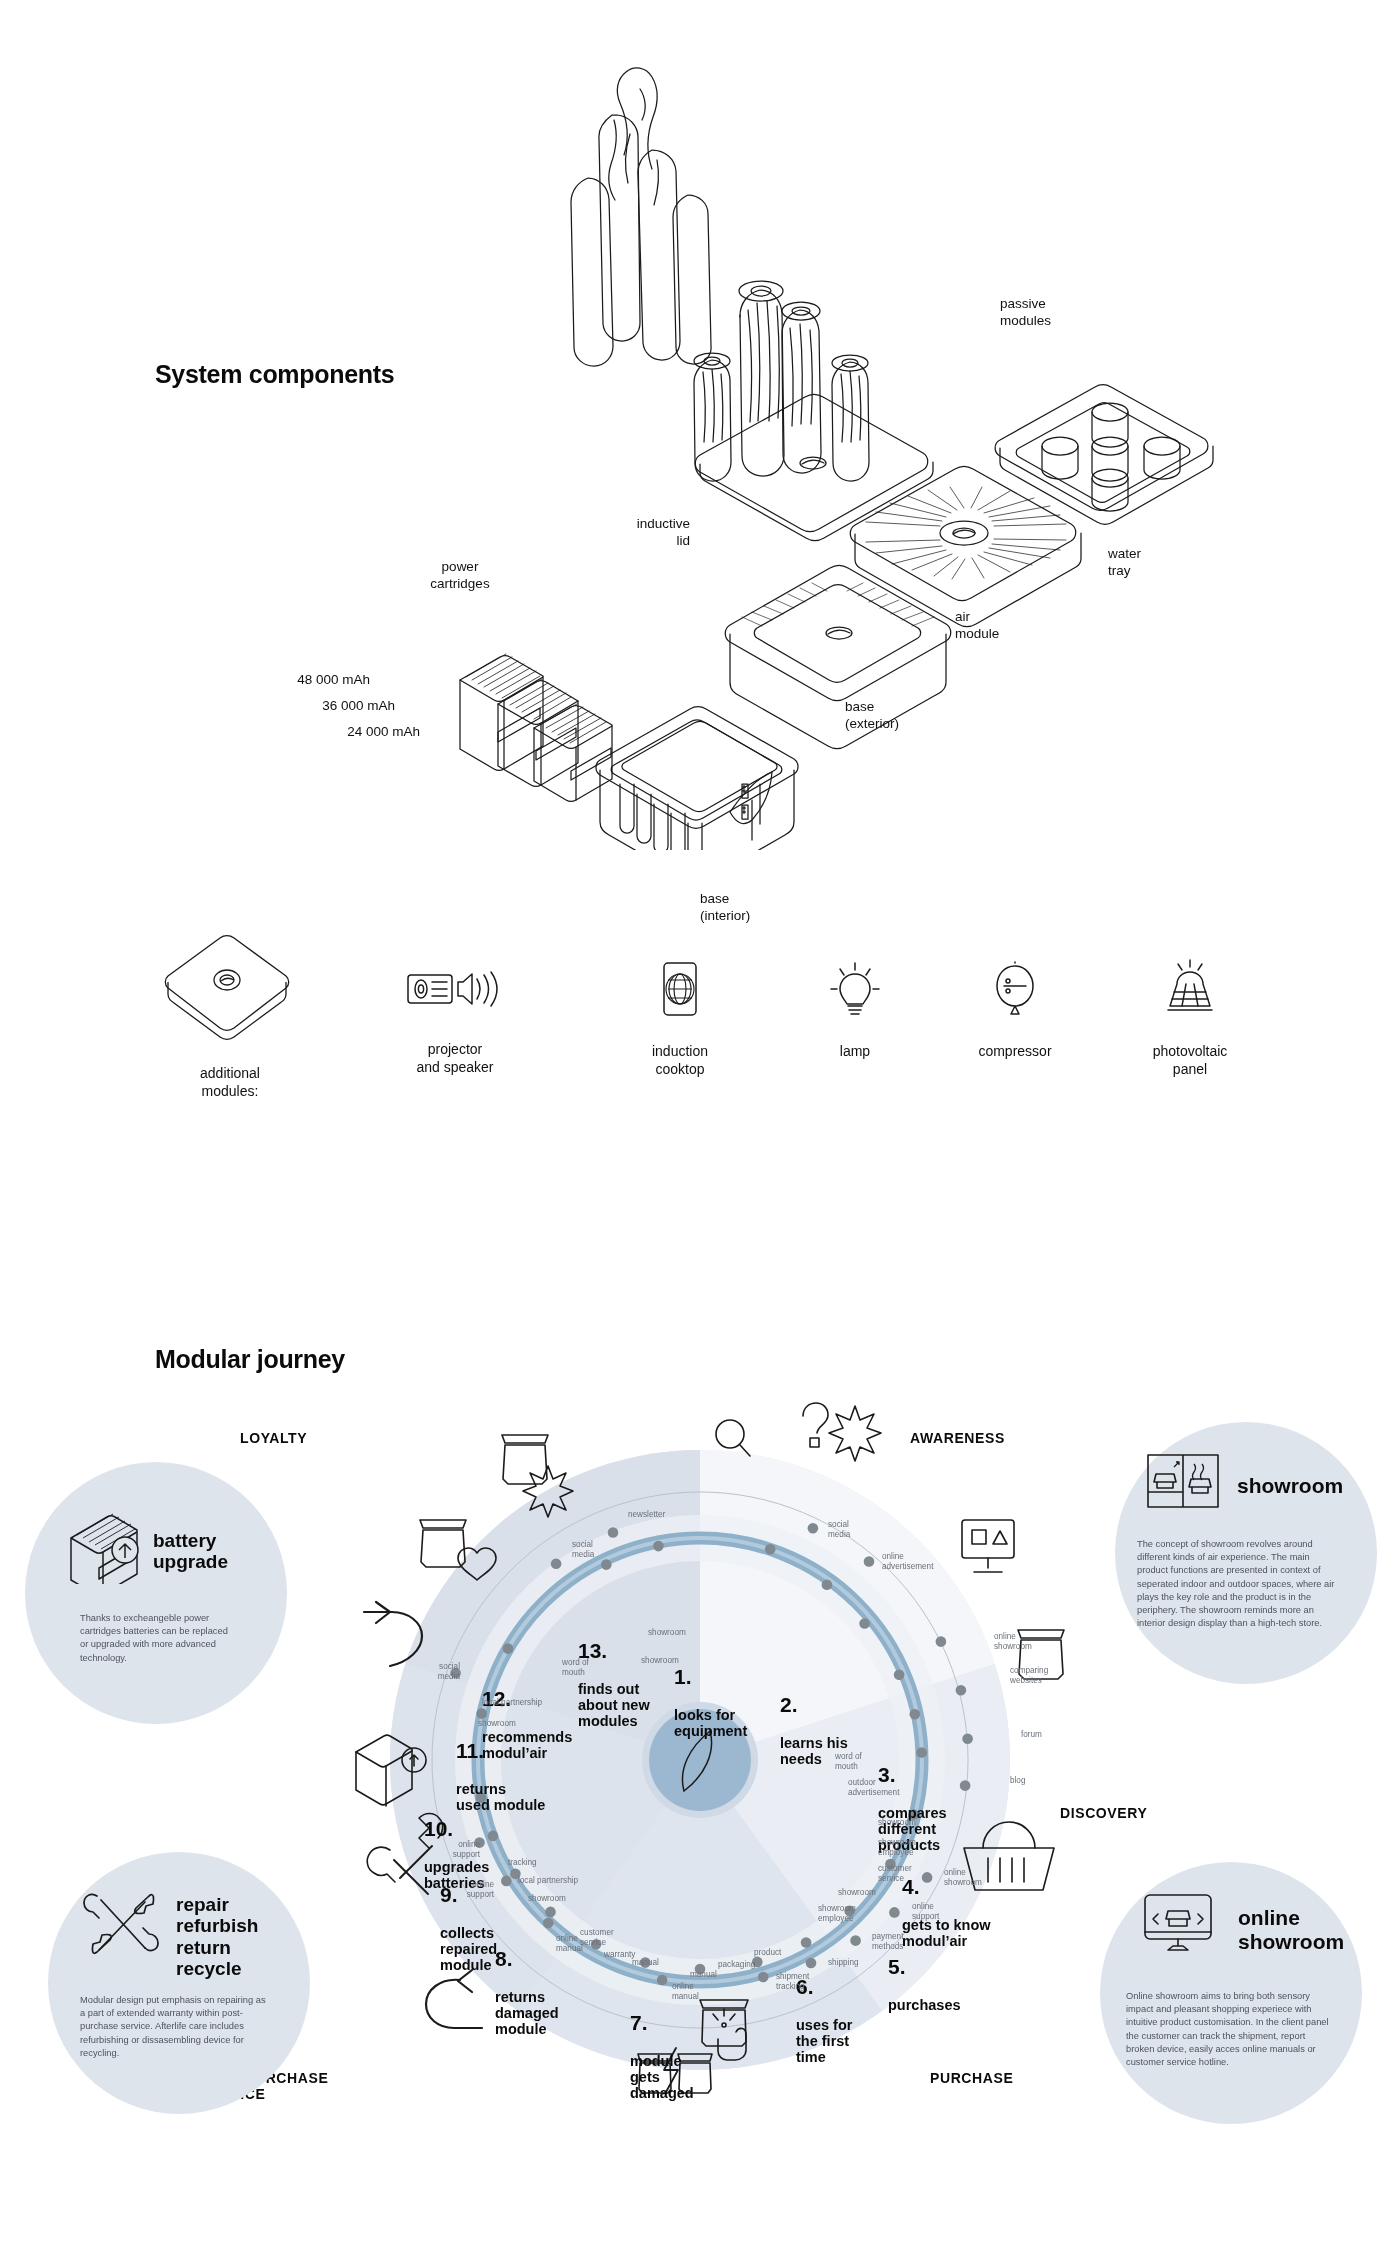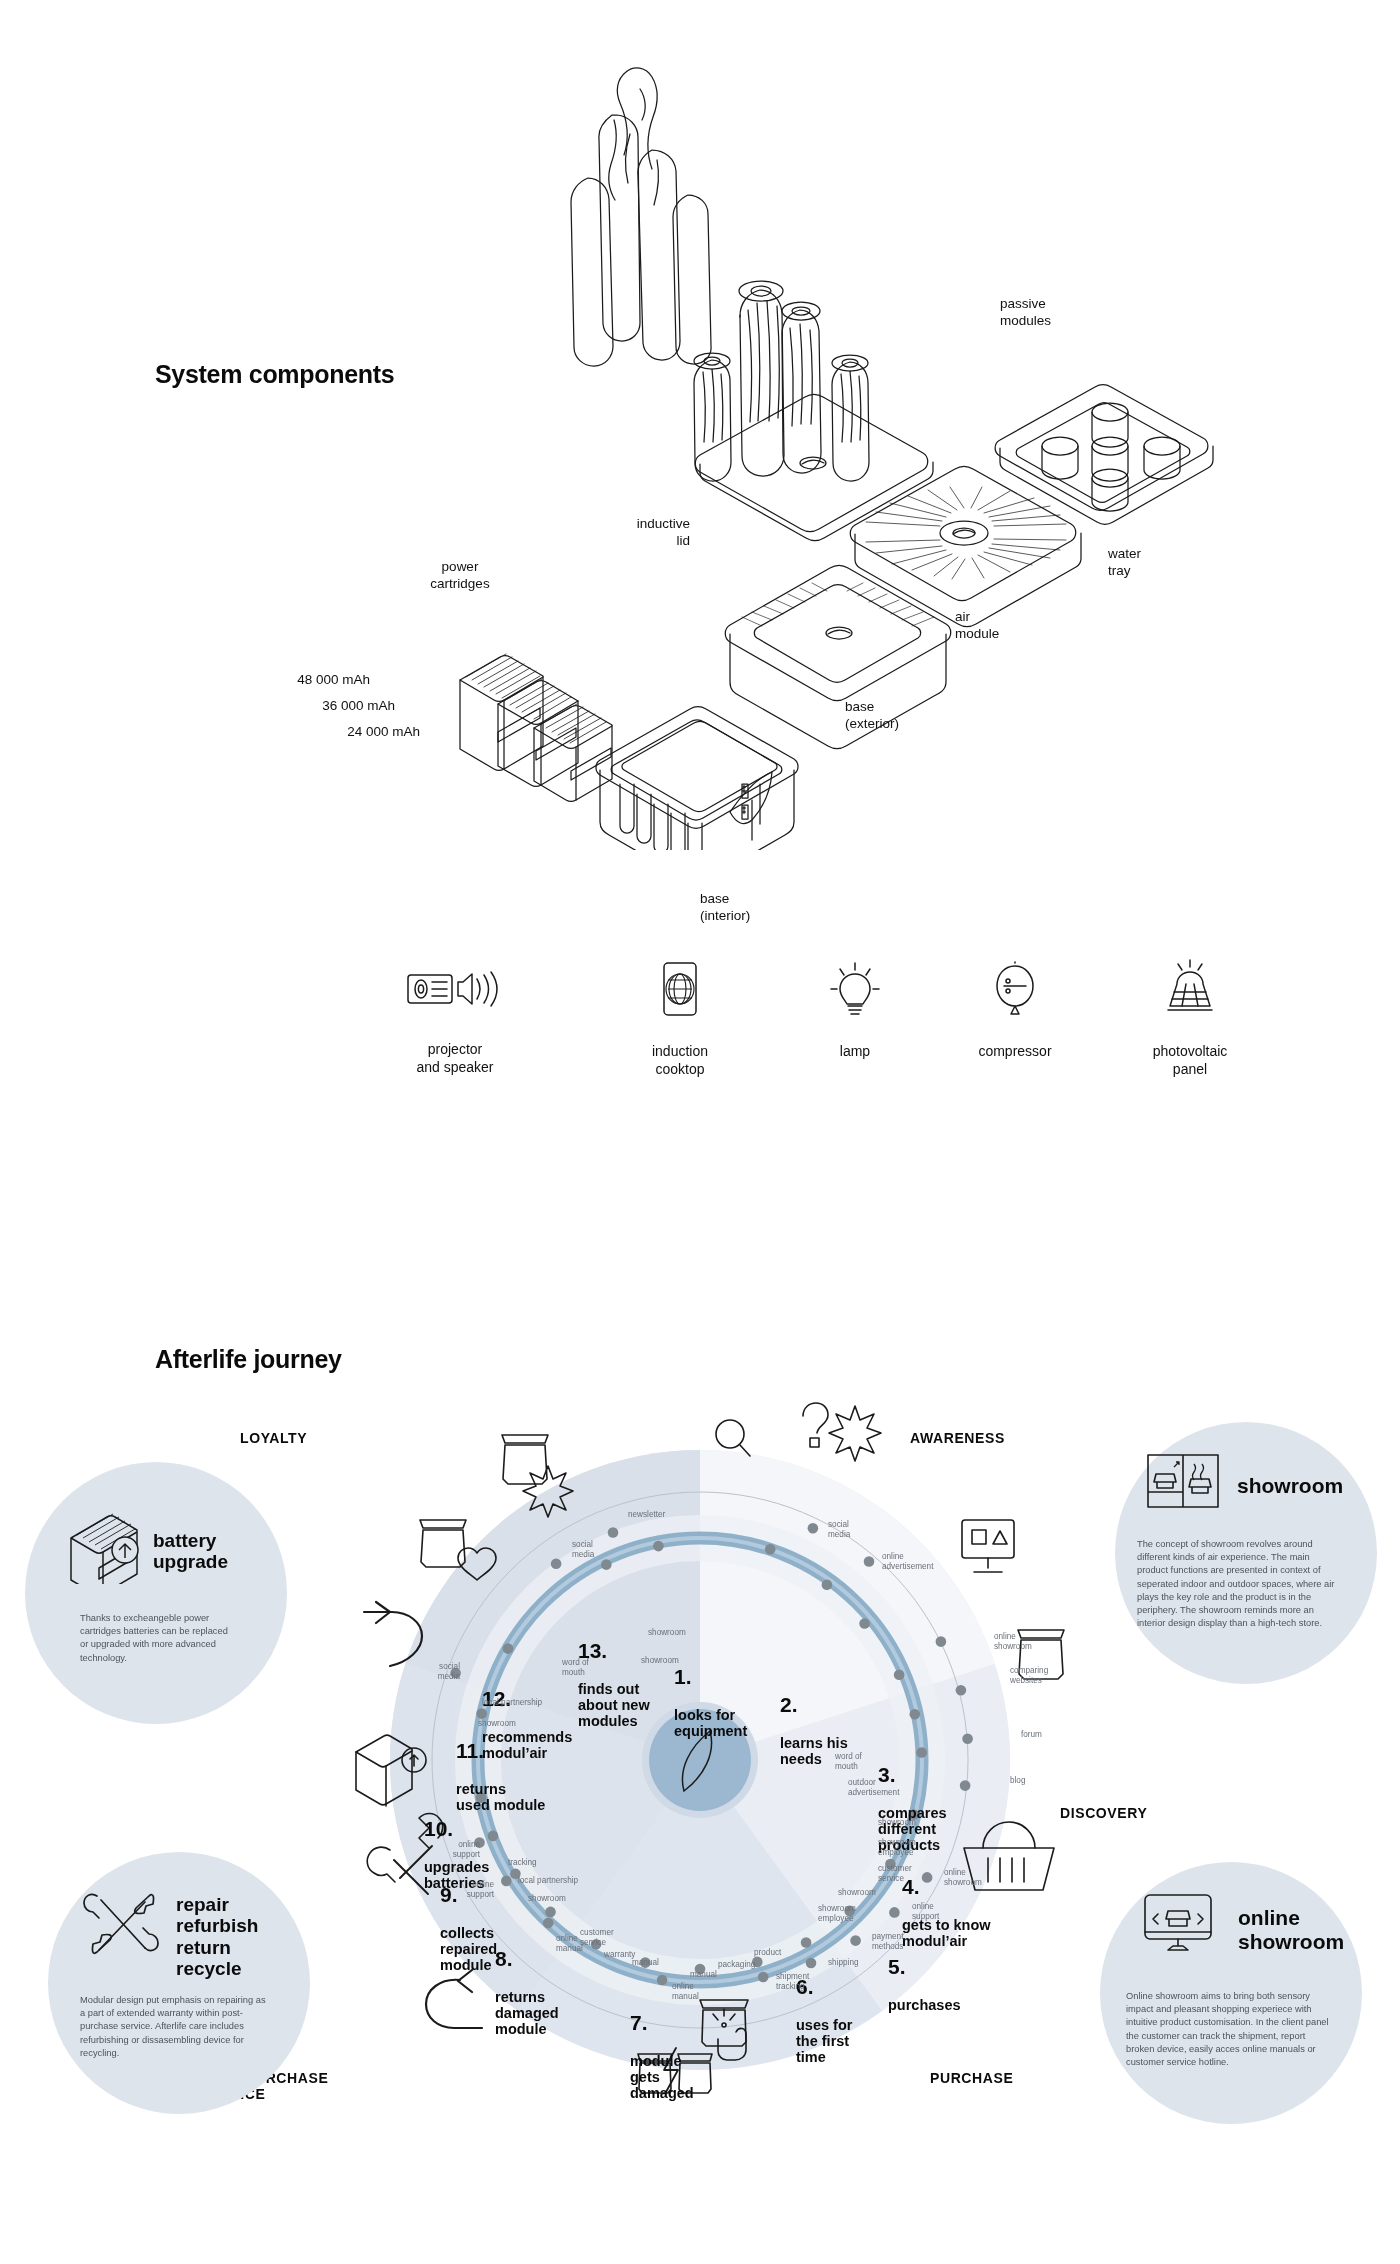--- a/index.html
+++ b/index.html
@@ -114,21 +114,21 @@
   }
   .tp.r { text-align: right; }
 </style>
 </head>
 <body>
 
 <div class="page">
 
   <div class="section-title" id="title-system">System components</div>
 
-  <div class="section-title" id="title-journey">Afterlife journey</div>
+  <div class="section-title" id="title-journey">Modular journey</div>
 
   <div class="exploded">
     <svg width="1400" height="790" viewBox="0 0 1400 790">
       <g fill="none" stroke="#1b1b1b" stroke-width="1.25" stroke-linejoin="round" stroke-linecap="round">
 
         <g>
           <path d="M612 55 c-8 6 -14 14 -13 24 l4 185 c1 10 9 17 19 17 c10 0 18 -8 18 -18 l-2 -186 c0 -11 -9 -21 -21 -22 z"></path>
           <path d="M614 60 c4 14 2 30 -3 44 c-4 13 -2 26 4 36"></path>
           <path d="M630 74 c-5 16 -6 33 -2 49"></path>
         </g>
@@ -286,20 +286,33 @@
 (interior)</div>
     <div class="lbl c" style="left:380px; top:498px; width:160px;">power
 cartridges</div>
     <div class="lbl r" style="left:190px; top:611px; width:180px;">48 000 mAh</div>
     <div class="lbl r" style="left:215px; top:637px; width:180px;">36 000 mAh</div>
     <div class="lbl r" style="left:240px; top:663px; width:180px;">24 000 mAh</div>
   </div>
 
   <div class="modrow">
 
+    <div class="modcell" style="left:130px; top:0px; width:200px;">
+      <svg width="140" height="110" viewBox="0 0 140 110">
+        <g fill="none" stroke="#1b1b1b" stroke-width="1.3" stroke-linejoin="round">
+          <path d="M8 46 l52 -38 a12 12 0 0 1 14 0 l52 38 a8 8 0 0 1 0 12 l-52 40 a12 12 0 0 1 -14 0 l-52 -40 a8 8 0 0 1 0 -12 z"></path>
+          <path d="M8 52 l0 12 c0 5 3 7 6 9 l46 34 a12 12 0 0 0 14 0 l46 -34 c3 -2 6 -4 6 -9 l0 -12"></path>
+          <ellipse cx="67" cy="50" rx="13" ry="10"></ellipse>
+          <ellipse cx="67" cy="50" rx="7" ry="5"></ellipse>
+          <path d="M61 51 q6 -5 13 -1"></path>
+        </g>
+      </svg>
+      <div class="cap">additional
+modules:</div>
+    </div>
 
     <div class="modcell" style="left:375px; top:32px; width:160px;">
       <svg width="100" height="54" viewBox="0 0 100 54">
         <g fill="none" stroke="#1b1b1b" stroke-width="1.5" stroke-linejoin="round" stroke-linecap="round">
           <rect x="3" y="13" width="44" height="28" rx="3"></rect>
           <ellipse cx="16" cy="27" rx="6" ry="9"></ellipse>
           <ellipse cx="16" cy="27" rx="2.6" ry="4"></ellipse>
           <path d="M27 20 h15 M27 27 h15 M27 34 h15"></path>
           <path d="M58 20 l9 -8 l0 30 l-9 -8 l-5 0 l0 -14 z"></path>
           <path d="M72 17 q6 10 0 20 M79 13 q9 14 0 28 M86 10 q12 17 0 34"></path>

